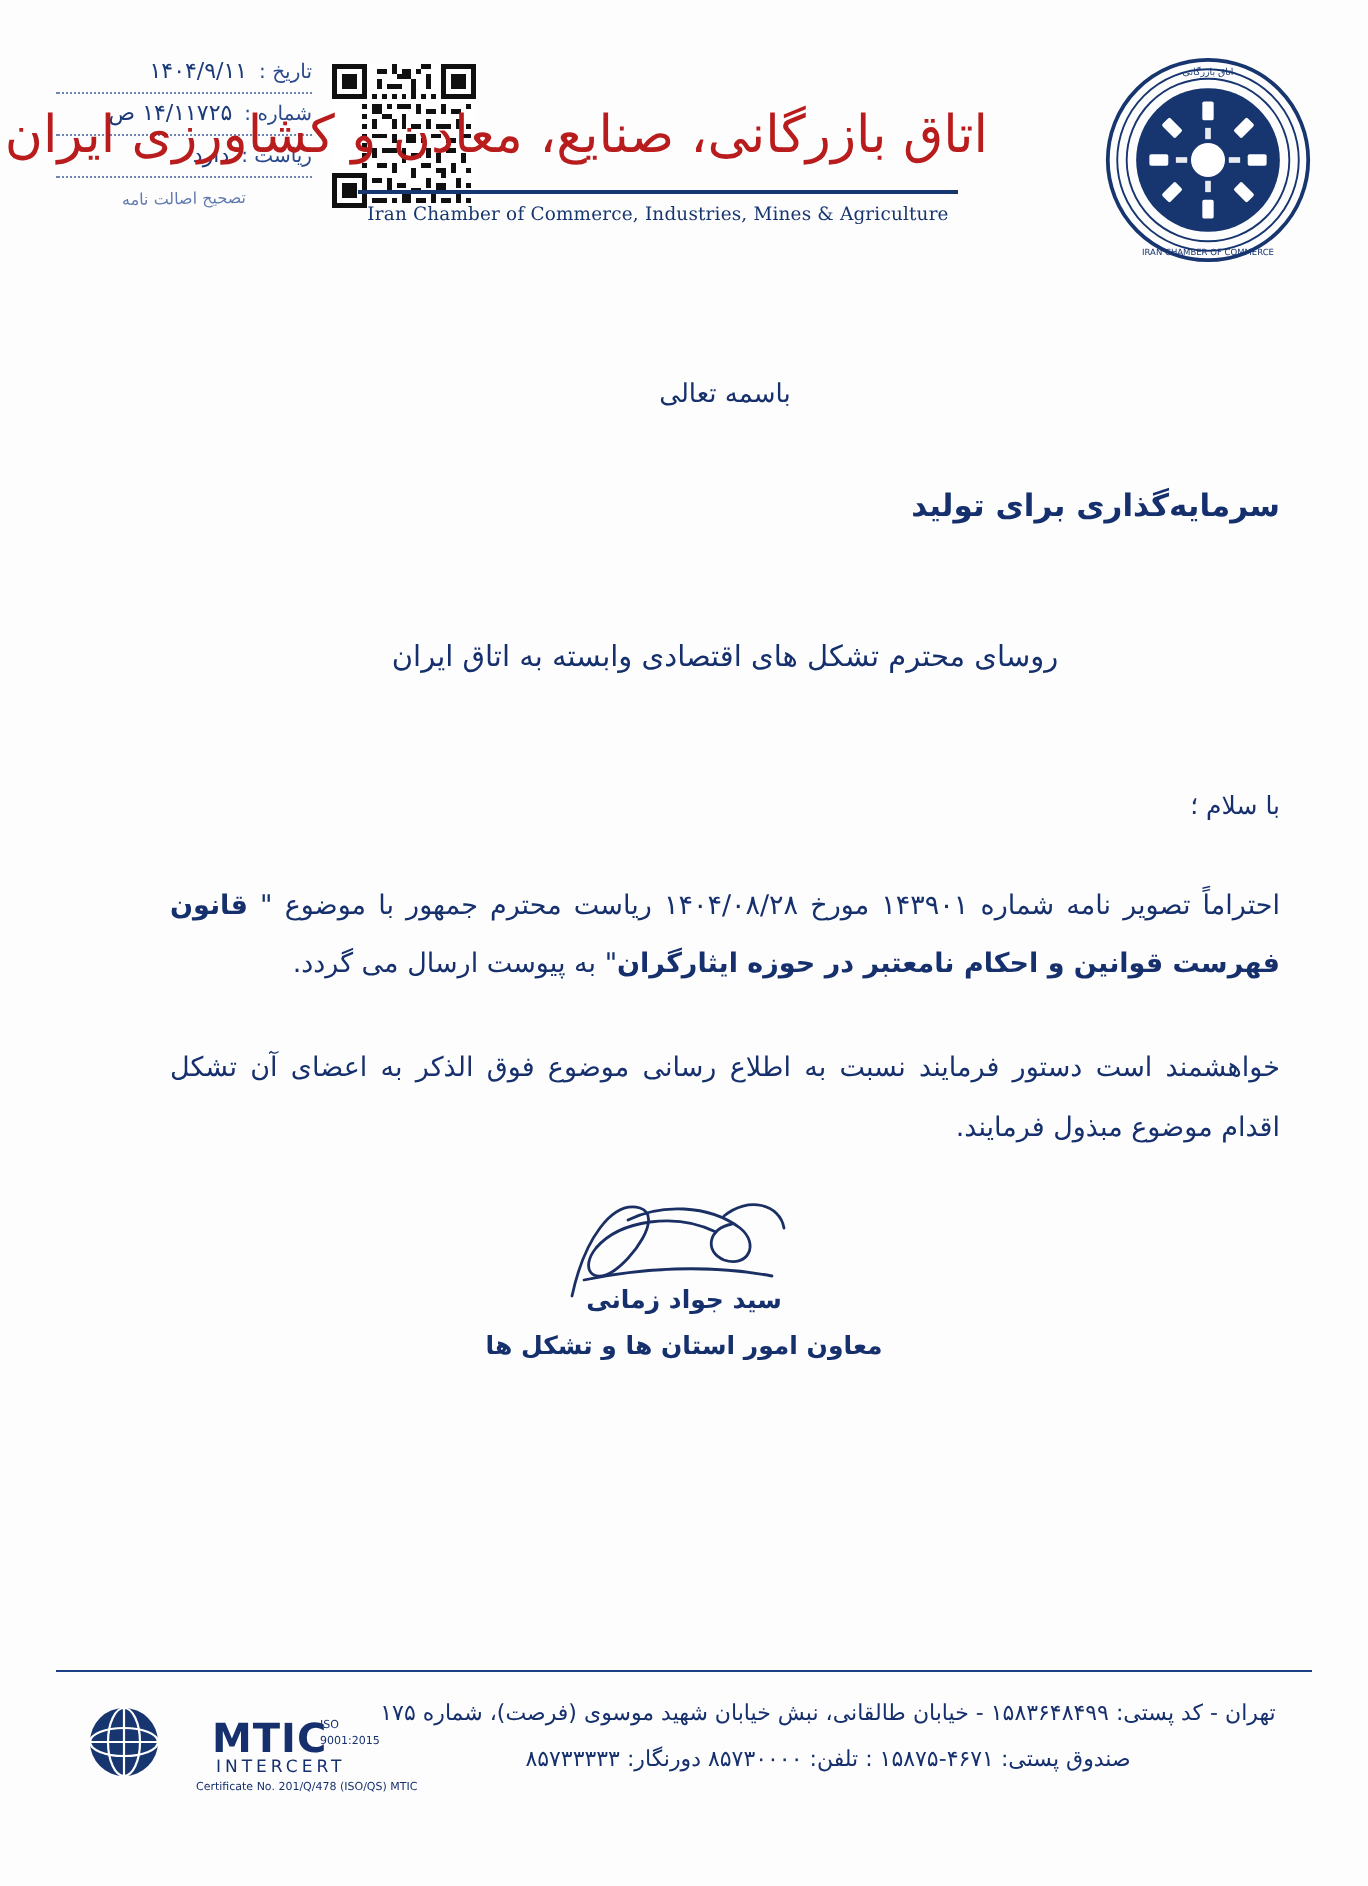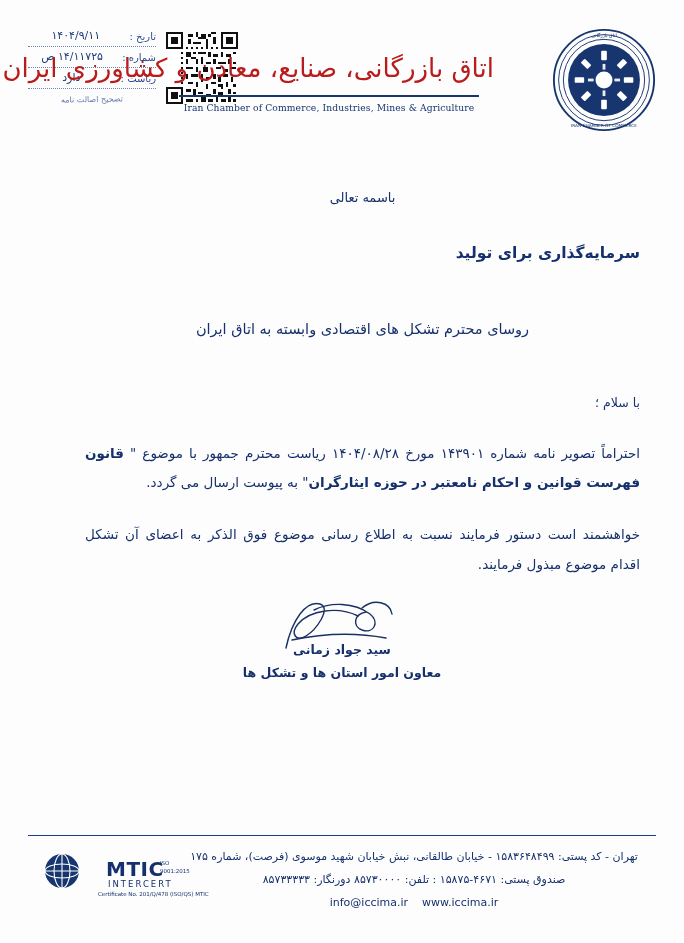--- a/index.html
+++ b/index.html
@@ -48,21 +48,21 @@
     padding: 3px 0 4px 0;
     gap: 6px;
   }
   .meta-label {
     font-size: 10px;
     color: #2a4a8c;
     white-space: nowrap;
   }
   .meta-value {
     flex: 1;
-    text-align: center;
+    text-align: right;
     font-size: 11px;
     letter-spacing: .5px;
     white-space: nowrap;
   }
   .meta-note {
     margin-top: 6px;
     font-size: 8px;
     color: #3a5a9c;
     text-align: center;
     transform: rotate(-1deg);
@@ -489,25 +489,20 @@
     <div class="sig-name">سید جواد زمانی</div>
     <div class="sig-title">معاون امور استان ها و تشکل ها</div>
   </div>
 
   <div class="footer">
     <div class="footer-rule"></div>
 
     <div class="footer-text">
       <div class="footer-line">تهران - کد پستی: ۱۵۸۳۶۴۸۴۹۹ - خیابان طالقانی، نبش خیابان شهید موسوی (فرصت)، شماره ۱۷۵</div>
       <div class="footer-line contacts">صندوق پستی: ۴۶۷۱-۱۵۸۷۵ :  تلفن: ۸۵۷۳۰۰۰۰   دورنگار: ۸۵۷۳۳۳۳۳</div>
-      <div class="footer-line">
-        <span class="footer-site">www.iccima.ir</span>
-        &nbsp;&nbsp;
-        <span class="footer-site">info@iccima.ir</span>
-      </div>
     </div>
 
     <div class="mtic">
       <svg viewBox="0 0 150 52" width="150" height="52">
         <circle cx="30" cy="24" r="17" fill="#17356f"></circle>
         <g stroke="#ffffff" stroke-width="1.1" fill="none">
           <ellipse cx="30" cy="24" rx="17" ry="7"></ellipse>
           <ellipse cx="30" cy="24" rx="8" ry="17"></ellipse>
           <line x1="13" y1="24" x2="47" y2="24"></line>
           <line x1="30" y1="7" x2="30" y2="41"></line>

